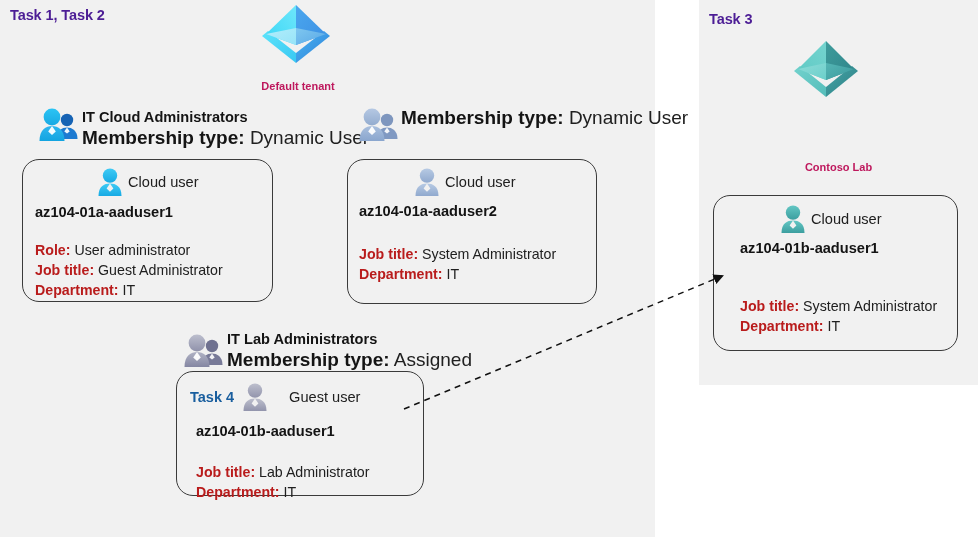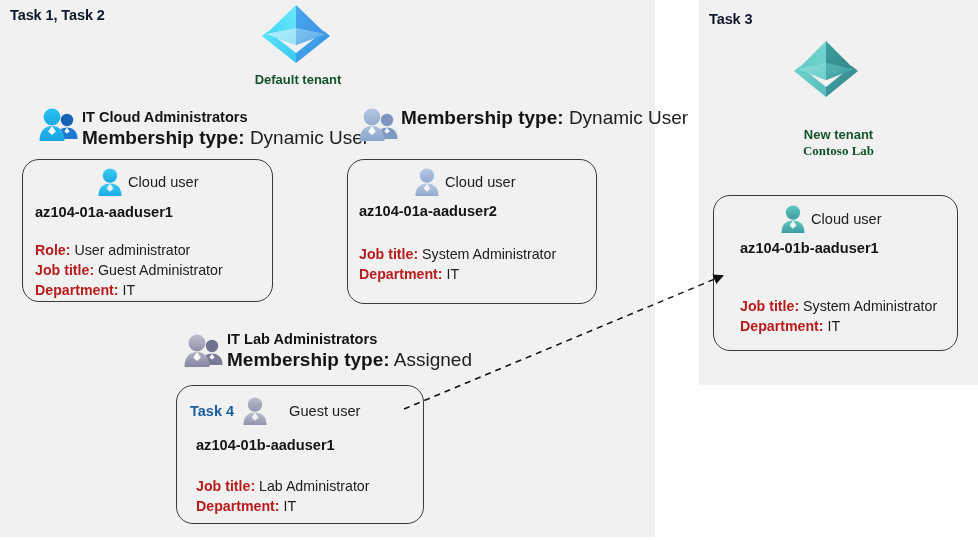--- a/index.html
+++ b/index.html
@@ -22,34 +22,35 @@
   }
   .panel {
     position: absolute;
     background: #f1f1f1;
   }
   #panel-left  { left: 0px;   top: 0px;  width: 655px; height: 537px; }
   #panel-right { left: 699px; top: 0px;  width: 279px; height: 385px; }
 
   .task-label {
     position: absolute;
-    color: #0f172a;
+    color: #4c1d95;
     font-weight: bold;
     font-size: 14.5px;
     letter-spacing: -0.1px;
     white-space: nowrap;
   }
 
   .tenant-caption {
     position: absolute;
     font-weight: bold;
-    color: #14532d;
-    font-size: 13px;
+    color: #be185d;
+    font-size: 11px;
     white-space: nowrap;
     text-align: center;
+    margin-top: 8px;
   }
 
   .grp {
     position: absolute;
     white-space: nowrap;
   }
   .grp .gtitle {
     font-weight: bold;
     font-size: 14.6px;
     color: #141414;
@@ -187,22 +188,21 @@
         </linearGradient>
       </defs>
       <polygon points="37,59 5,33 11,28 37,49" fill="url(#ntBL)"></polygon>
       <polygon points="37,59 69,33 63,28 37,49" fill="url(#ntBR)"></polygon>
       <polygon points="37,3 9,31 37,42" fill="url(#ntL)"></polygon>
       <polygon points="37,3 65,31 37,42" fill="url(#ntR)"></polygon>
       <polygon points="37,42 9,31 37,25" fill="url(#ntFL)" opacity="0.95"></polygon>
       <polygon points="37,42 65,31 37,25" fill="url(#ntFR)" opacity="0.95"></polygon>
     </svg>
   </div>
-  <div class="tenant-caption" style="left:716px; top:127px; width:245px;">New  tenant</div>
-  <div class="tenant-caption" style="left:716px; top:143px; width:245px;font-family:Liberation Serif, serif;">Contoso Lab</div>
+  <div class="tenant-caption" style="left:716px; top:153px; width:245px;">Contoso Lab</div>
 
   <div class="icon-abs" style="left:38px; top:106px;">
     <svg class="icon" width="42" height="38" viewBox="0 0 42 38">
       <defs>
         <linearGradient id="g1a" x1="0" y1="0" x2="0" y2="1">
           <stop offset="0" stop-color="#2fb6ef"></stop>
             <stop offset="1" stop-color="#13a4e0"></stop>
         </linearGradient>
         <linearGradient id="g1b" x1="0" y1="0" x2="0" y2="1">
           <stop offset="0" stop-color="#2bc4f4"></stop>
@@ -309,21 +309,21 @@
       </svg>
       <span class="usertype">Cloud user</span>
     </div>
     <div class="uname" style="left:11px; top:43px;">az104-01a-aaduser2</div>
     <div class="attrs" style="left:11px; top:84px;">
       <div><b>Job title:</b> <span>System Administrator</span></div>
       <div><b>Department:</b> <span>IT</span></div>
     </div>
   </div>
 
-  <div class="card" style="left:176px; top:385px; width:248px; height:139px;">
+  <div class="card" style="left:176px; top:371px; width:248px; height:125px;">
     <div class="row-head" style="left:13px; top:10px;">
       <span class="task-inline">Task 4</span>
       <svg class="icon" width="26" height="30" viewBox="0 0 26 30">
         <defs>
           <linearGradient id="u3" x1="0" y1="0" x2="0" y2="1">
             <stop offset="0" stop-color="#bdbfcd"></stop>
               <stop offset="1" stop-color="#9294ac"></stop>
           </linearGradient>
         </defs>
         <circle cx="13" cy="8.6" r="7.2" fill="url(#u3)"></circle>

